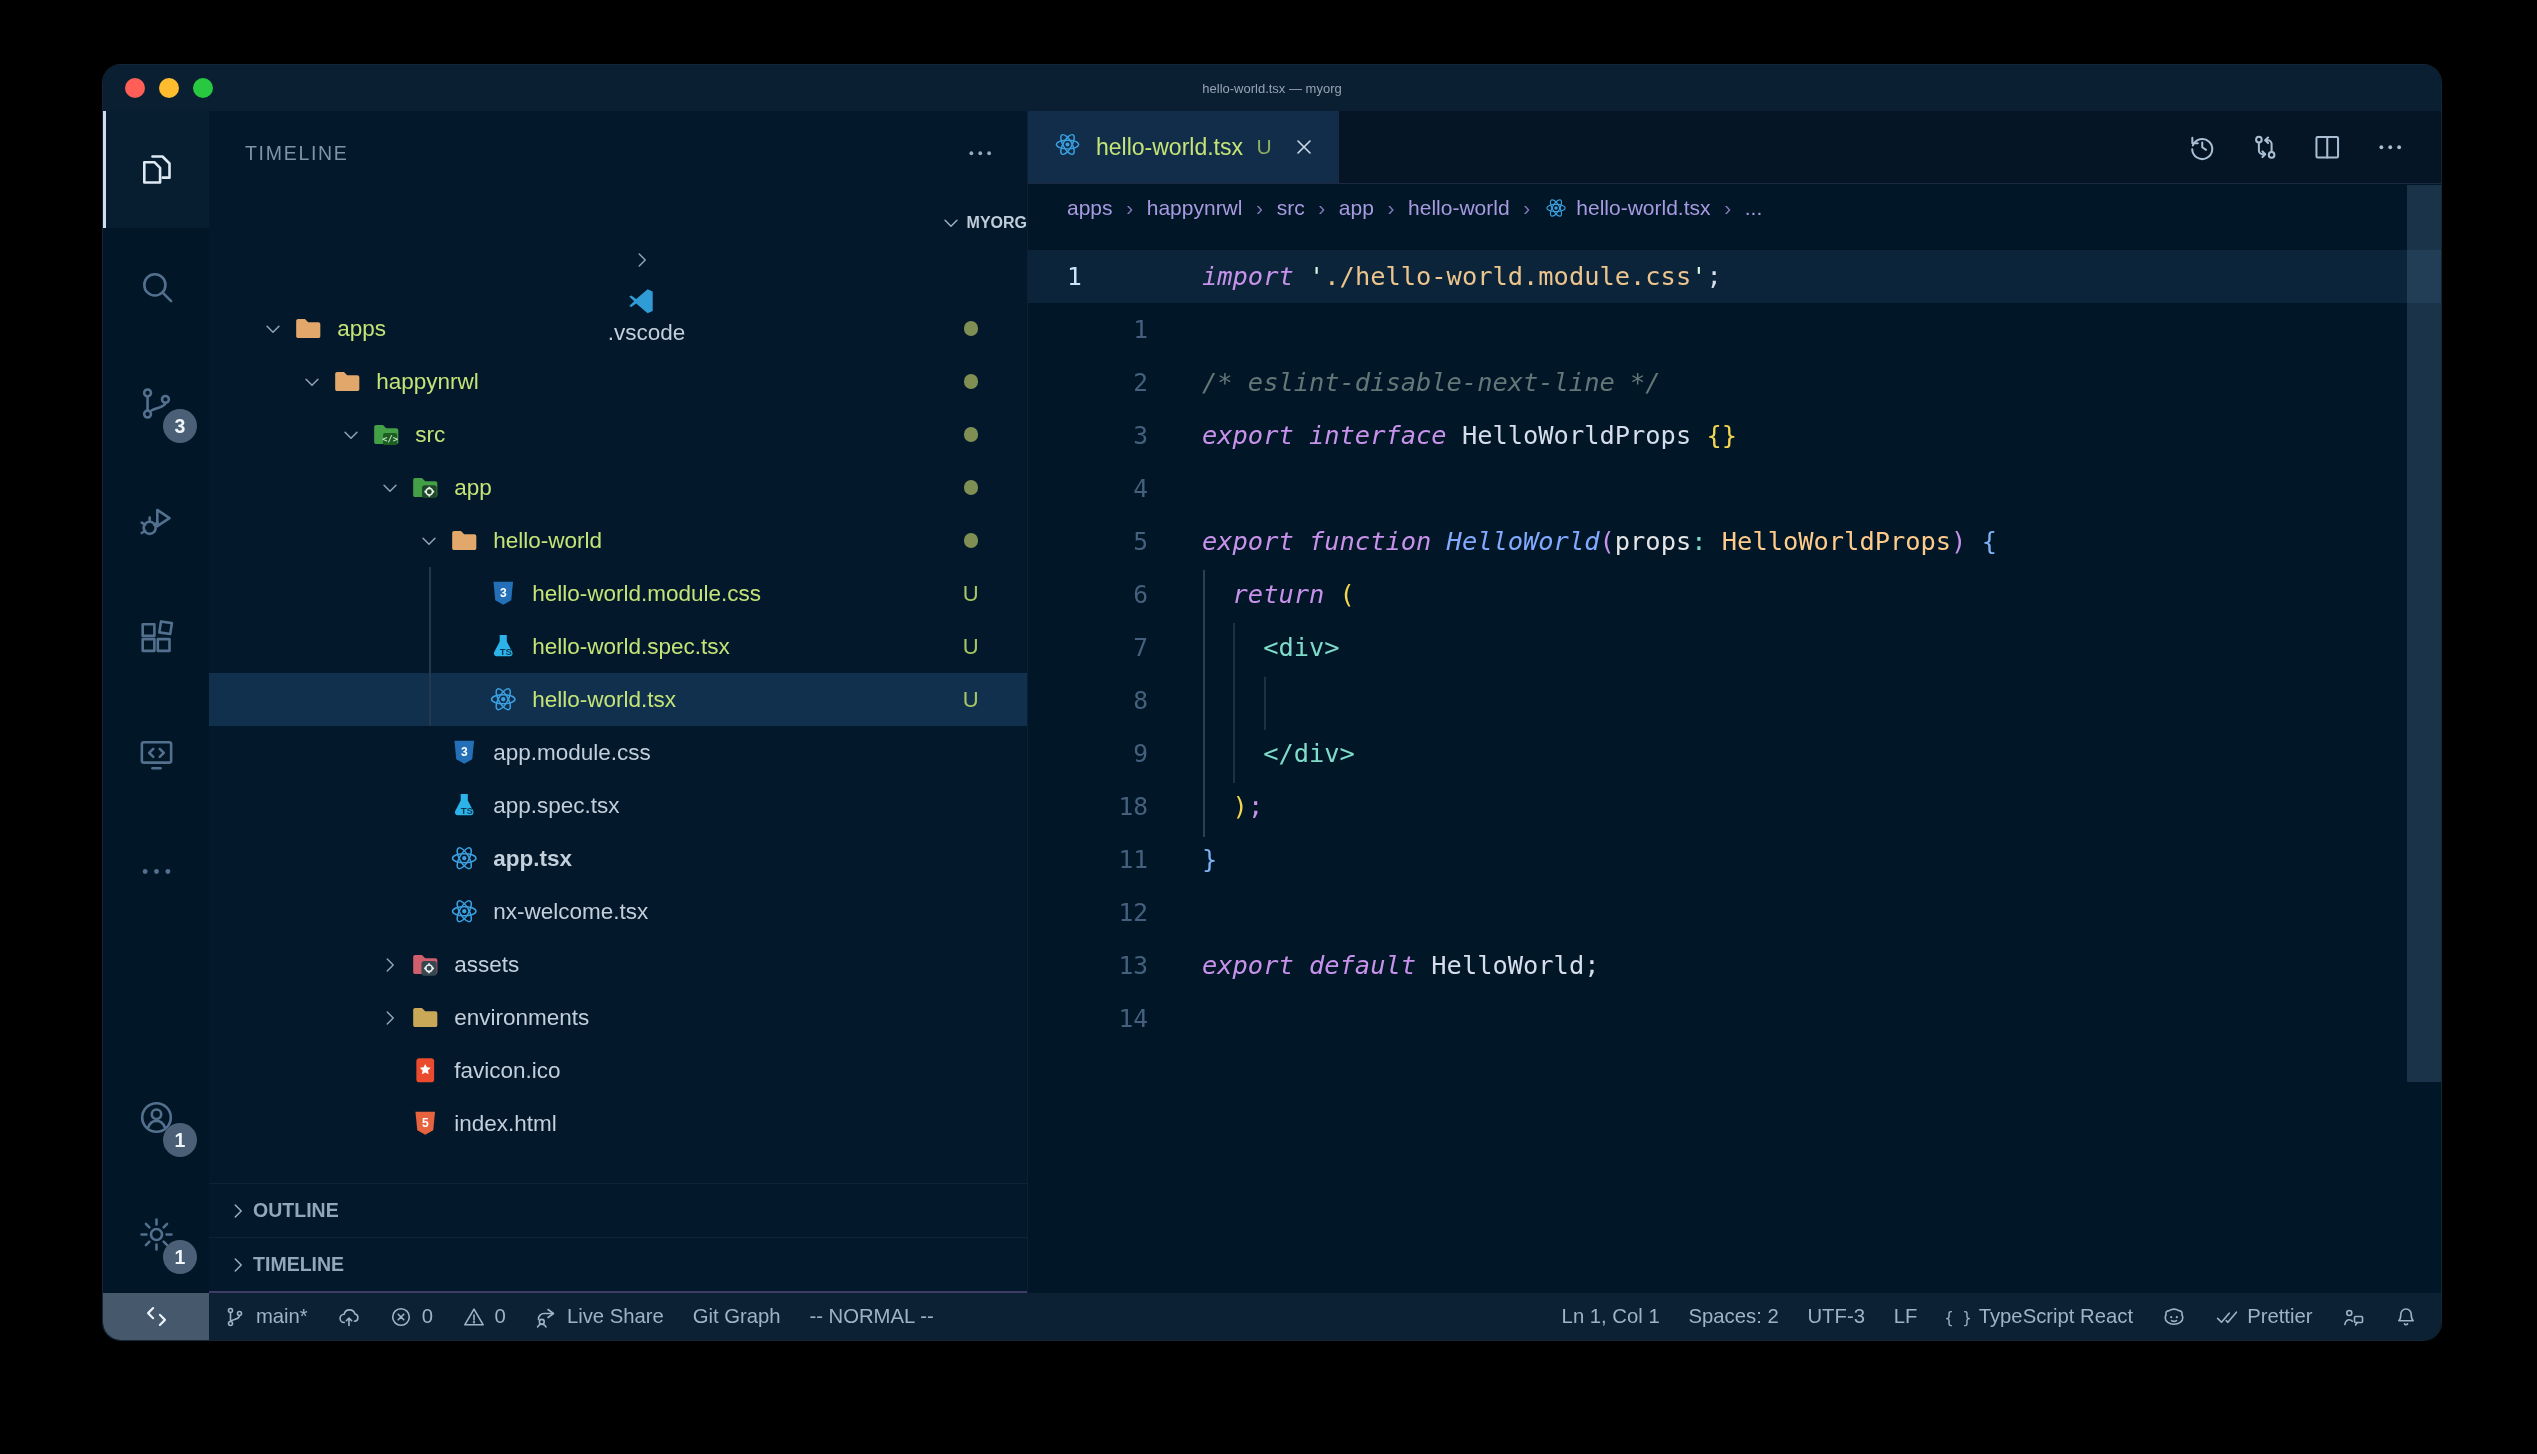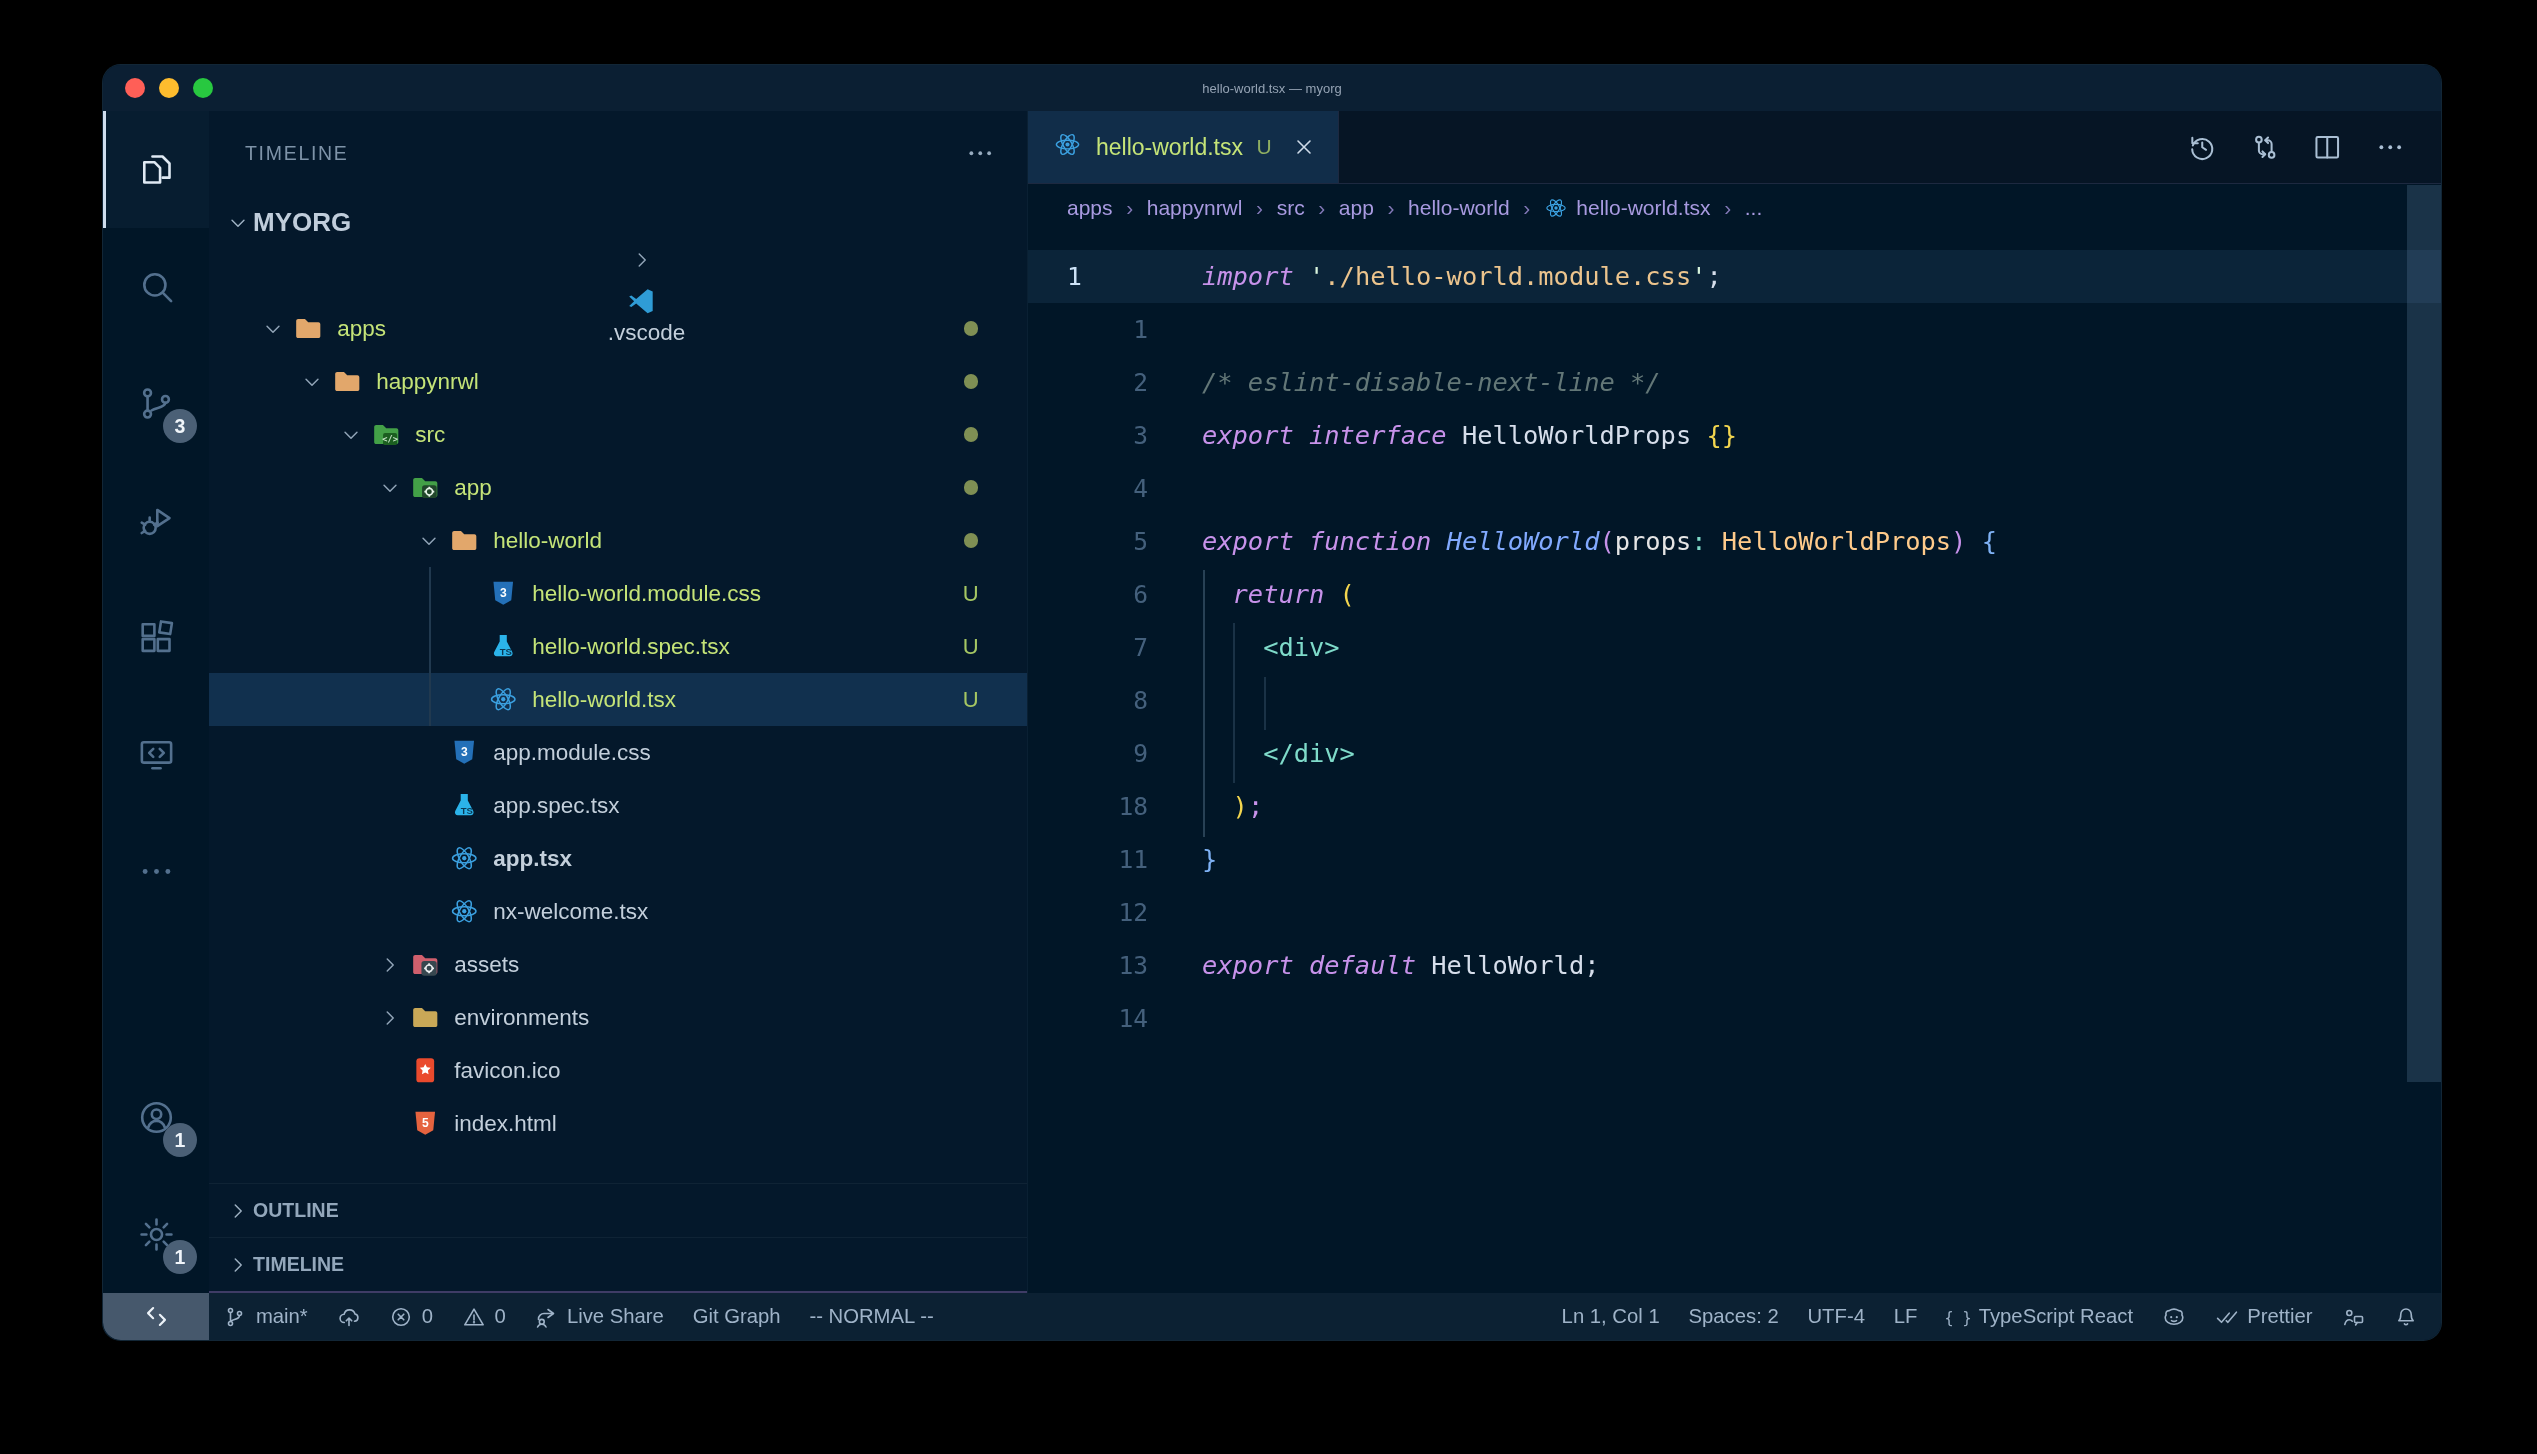--- a/index.html
+++ b/index.html
@@ -33,21 +33,21 @@
     display:flex;align-items:center;justify-content:center;}
   .act-spacer{flex:1;}
   
   .sidebar{width:818px;flex:0 0 auto;background:var(--sidebarbg);display:flex;flex-direction:column;
     border-right:1.7px solid #0a2033;}
   .sb-header{height:85px;flex:0 0 auto;display:flex;align-items:center;padding:0 32px 0 36px;
     color:#7e93a8;font-size:19.5px;letter-spacing:1.7px;}
   .sb-more{margin-left:auto;color:#97abbf;display:flex;cursor:pointer;}
   .sb-more svg{width:30.5px;height:30.5px;}
   .sb-section{height:53px;flex:0 0 auto;display:flex;align-items:center;padding-left:13.6px;
-    color:#c0cddb;font-weight:700;font-size:26px;cursor:pointer;}
+    color:#c0cddb;font-weight:700;font-size:16px;cursor:pointer;justify-content:flex-end;}
   .sb-section .chev{width:30.5px;display:flex;justify-content:center;color:#9db0c2;}
   .chev svg{width:22px;height:22px;}
   #tree{flex:0 0 auto;}
   .trow{height:53px;display:flex;align-items:center;position:relative;font-size:22.5px;
     color:#c3cfdb;cursor:pointer;}
   .trow .chev{width:34px;flex:0 0 34px;display:flex;justify-content:center;color:#92a5b8;}
   .trow .spc{width:34px;flex:0 0 34px;}
   .trow .ficon{width:37px;flex:0 0 37px;height:37px;display:flex;align-items:center;justify-content:center;}
   .trow .ficon svg{width:30.5px;height:30.5px;}
   .trow .lbl{margin-left:10.2px;white-space:nowrap;}
@@ -669,21 +669,21 @@
         </div>
       </div>
     <div class="st-right" id="st-right">
         <div class="st-item">
           <span>Ln 1, Col 1</span>
         </div>
         <div class="st-item">
           <span>Spaces: 2</span>
         </div>
         <div class="st-item">
-          <span>UTF-4</span>
+          <span>UTF-3</span>
         </div>
         <div class="st-item">
           <span>LF</span>
         </div>
         <div class="st-item">
           <span style="display: flex;">
             <svg viewBox="0 0 24 24" style="font-size:24px">
               <text x="12" y="17.5" text-anchor="middle" font-size="15" fill="currentColor" font-family="DejaVu Sans Mono, monospace">{ }</text>
             </svg>
           </span>

